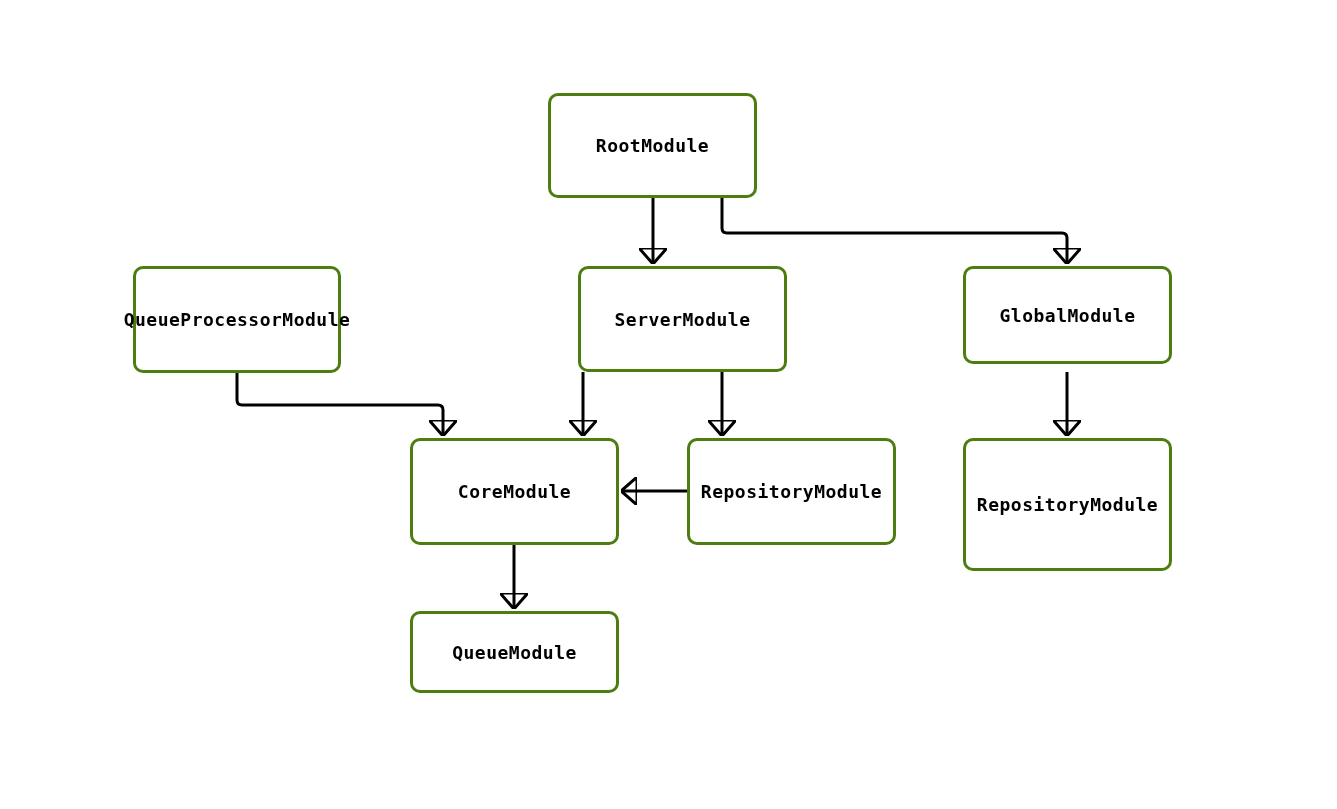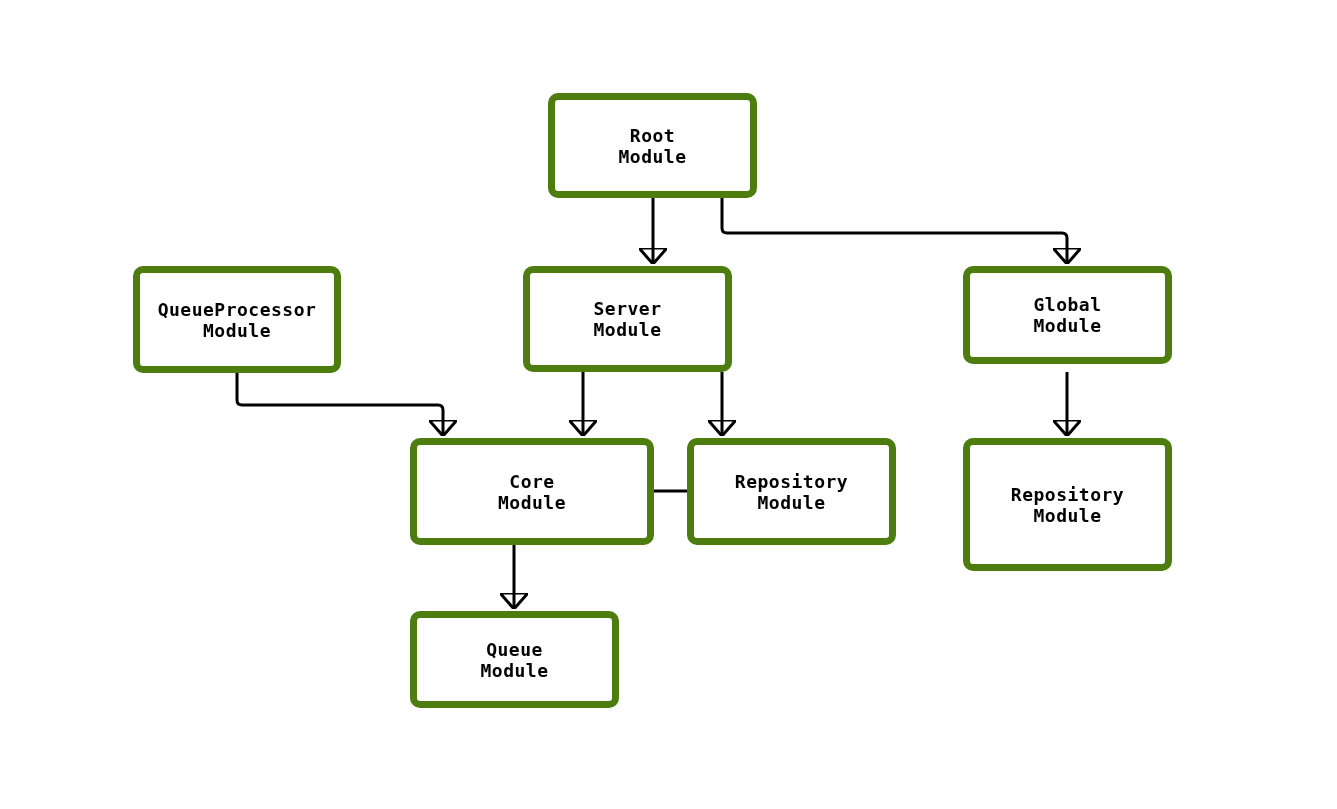--- a/index.html
+++ b/index.html
@@ -24,24 +24,24 @@
   }
   .edges-layer path {
     fill: none;
     stroke: #000000;
     stroke-width: 3;
   }
   .node {
     position: absolute;
     box-sizing: border-box;
     background: #ffffff;
-    border: 7px solid #4d7c0f;
+    border: 3px solid #4d7c0f;
     border-radius: 10px;
     display: flex;
-    flex-direction: column;
+    flex-direction: row;
     align-items: center;
     justify-content: center;
     text-align: center;
     font-weight: bold;
     font-size: 18px;
     line-height: 21px;
     color: #000000;
     letter-spacing: 0.5px;
   }
 </style>
@@ -69,43 +69,43 @@
   <div class="node" style="left:548px; top:93px; width:209px; height:105px">
     <span>Root</span>
     <span>Module</span>
   </div>
 
   <div class="node" style="left:133px; top:266px; width:208px; height:107px">
     <span>QueueProcessor</span>
     <span>Module</span>
   </div>
 
-  <div class="node" style="left:523px; top:266px; width:209px; height:106px">
+  <div class="node" style="left:578px; top:266px; width:209px; height:106px">
     <span>Server</span>
     <span>Module</span>
   </div>
 
   <div class="node" style="left:963px; top:266px; width:209px; height:98px">
     <span>Global</span>
     <span>Module</span>
   </div>
 
-  <div class="node" style="left:410px; top:438px; width:244px; height:107px">
+  <div class="node" style="left:410px; top:438px; width:209px; height:107px">
     <span>Core</span>
     <span>Module</span>
   </div>
 
   <div class="node" style="left:687px; top:438px; width:209px; height:107px">
     <span>Repository</span>
     <span>Module</span>
   </div>
 
   <div class="node" style="left:963px; top:438px; width:209px; height:133px">
     <span>Repository</span>
     <span>Module</span>
   </div>
 
-  <div class="node" style="left:410px; top:611px; width:209px; height:97px">
+  <div class="node" style="left:410px; top:611px; width:209px; height:82px">
     <span>Queue</span>
     <span>Module</span>
   </div>
 
 </div>
 
 </body></html>

